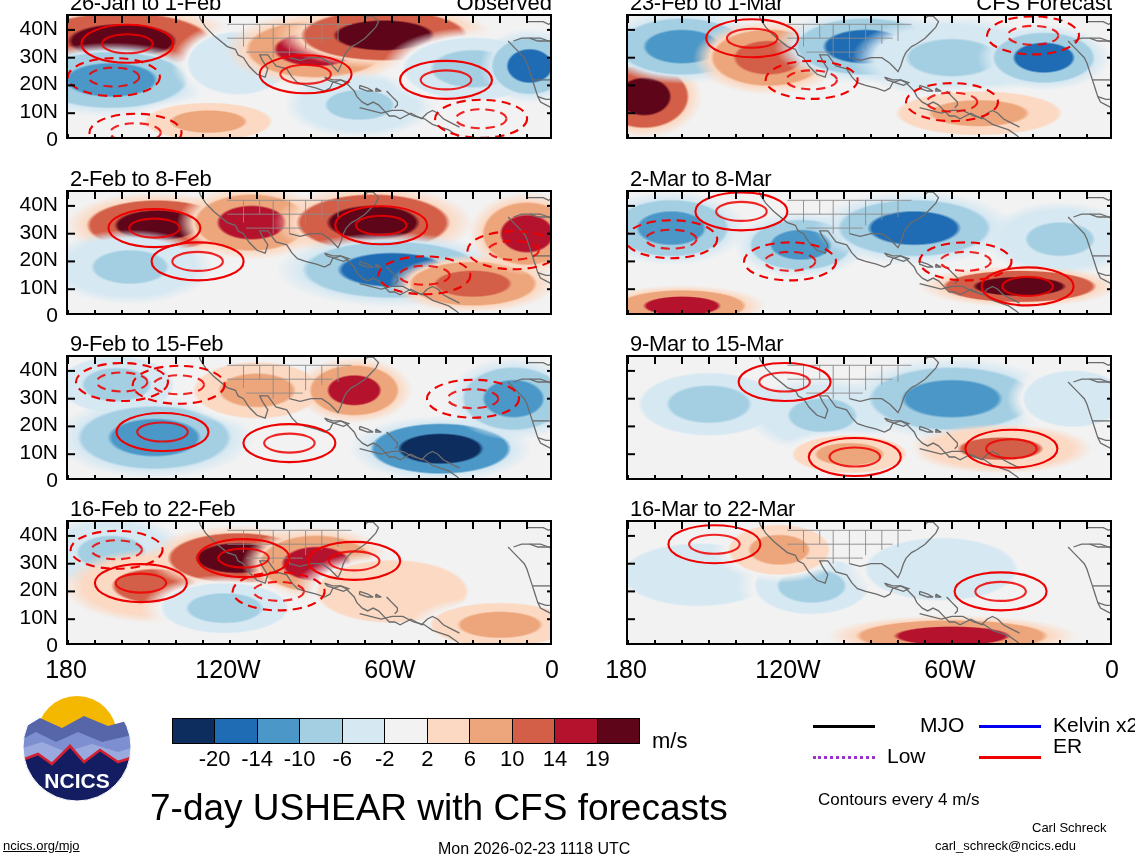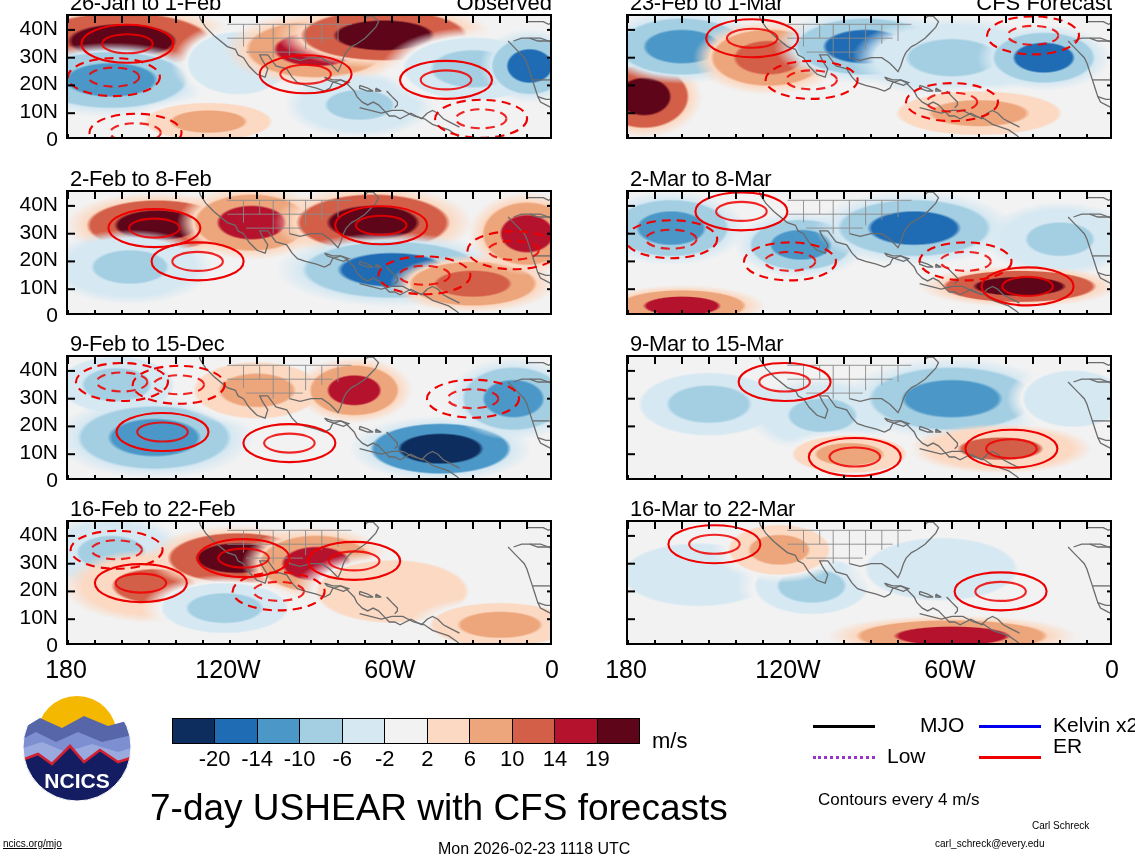--- a/index.html
+++ b/index.html
@@ -10,21 +10,21 @@
   .map{position:absolute;border:2.5px solid #000;box-sizing:border-box;overflow:hidden;background:#fff;}
   .ylab{position:absolute;font-size:21px;text-align:right;white-space:nowrap;}
   .xlab{position:absolute;font-size:25px;white-space:nowrap;}
   .cbcell{flex:1 1 0;height:100%;}
   #colorbar{position:absolute;display:flex;border:1.5px solid #000;box-sizing:border-box;}
   .cbtick{position:absolute;font-size:22px;text-align:center;white-space:nowrap;}
   .unit{position:absolute;font-size:22px;}
   .legitem{position:absolute;font-size:21px;white-space:nowrap;}
   .legline{position:absolute;height:0;border-top-width:3px;border-top-style:solid;}
   .bigtitle{position:absolute;font-size:37px;white-space:nowrap;}
-  .small{position:absolute;font-size:10px;white-space:nowrap;}
+  .small{position:absolute;font-size:13px;white-space:nowrap;}
   .tiny{position:absolute;font-size:16px;white-space:nowrap;}
   .med{position:absolute;font-size:17px;white-space:nowrap;}
   svg{display:block;}
 </style>
 </head>
 <body>
 
 <div id="panels">
     <div class="ptitle" style="left: 70px; top: -10px;">26-Jan to 1-Feb</div>
     <div class="pcorner" style="top: -10px; left: 352px; width: 200px; text-align: right;">Observed</div>
@@ -360,21 +360,21 @@
           <line x1="486" y1="97.2" x2="479" y2="97.2" stroke="#000" stroke-width="2"></line>
           <line x1="0" y1="69.4" x2="7" y2="69.4" stroke="#000" stroke-width="2"></line>
           <line x1="486" y1="69.4" x2="479" y2="69.4" stroke="#000" stroke-width="2"></line>
           <line x1="0" y1="41.7" x2="7" y2="41.7" stroke="#000" stroke-width="2"></line>
           <line x1="486" y1="41.7" x2="479" y2="41.7" stroke="#000" stroke-width="2"></line>
           <line x1="0" y1="13.9" x2="7" y2="13.9" stroke="#000" stroke-width="2"></line>
           <line x1="486" y1="13.9" x2="479" y2="13.9" stroke="#000" stroke-width="2"></line>
         </g>
      </svg>
     </div>
-    <div class="ptitle" style="left: 70px; top: 331px;">9-Feb to 15-Dec</div>
+    <div class="ptitle" style="left: 70px; top: 331px;">9-Feb to 15-Feb</div>
     <div class="map" style="left: 66px; top: 355px; width: 486px; height: 125px;">
       <svg width="486" height="125" viewBox="0 0 486 125">
        <g>
           <defs>
             <radialGradient id="g2_0">
       <stop offset="0%" stop-color="#a4cfe3"></stop>
       <stop offset="42%" stop-color="#a4cfe3"></stop>
       <stop offset="47%" stop-color="#d6e8f2"></stop>
       <stop offset="72%" stop-color="#d6e8f2"></stop>
       <stop offset="77%" stop-color="#f2f2f2"></stop>
@@ -1365,13 +1365,13 @@
     <circle cx="55" cy="55" r="54" fill="none" stroke="#ffffff" stroke-width="1"></circle>
     <text x="55" y="96" text-anchor="middle" font-family="Liberation Sans, sans-serif" font-size="21" font-weight="bold" fill="#ffffff">NCICS</text>
   </svg>
 </div>
 
 <div class="bigtitle" style="left:150px;top:787px;">7-day USHEAR with CFS forecasts</div>
 <div class="small" style="left:3px;top:838px;text-decoration:underline;">ncics.org/mjo</div>
 <div class="tiny" style="left:438px;top:840px;">Mon 2026-02-23 1118 UTC</div>
 <div class="med" style="left:818px;top:790px;">Contours every 4 m/s</div>
 <div class="small" style="left:1032px;top:820px;">Carl Schreck</div>
-<div class="small" style="left:935px;top:838px;">carl_schreck@every.edu</div>
+<div class="small" style="left:935px;top:838px;">carl_schreck@ncics.edu</div>
 
 </body></html>

